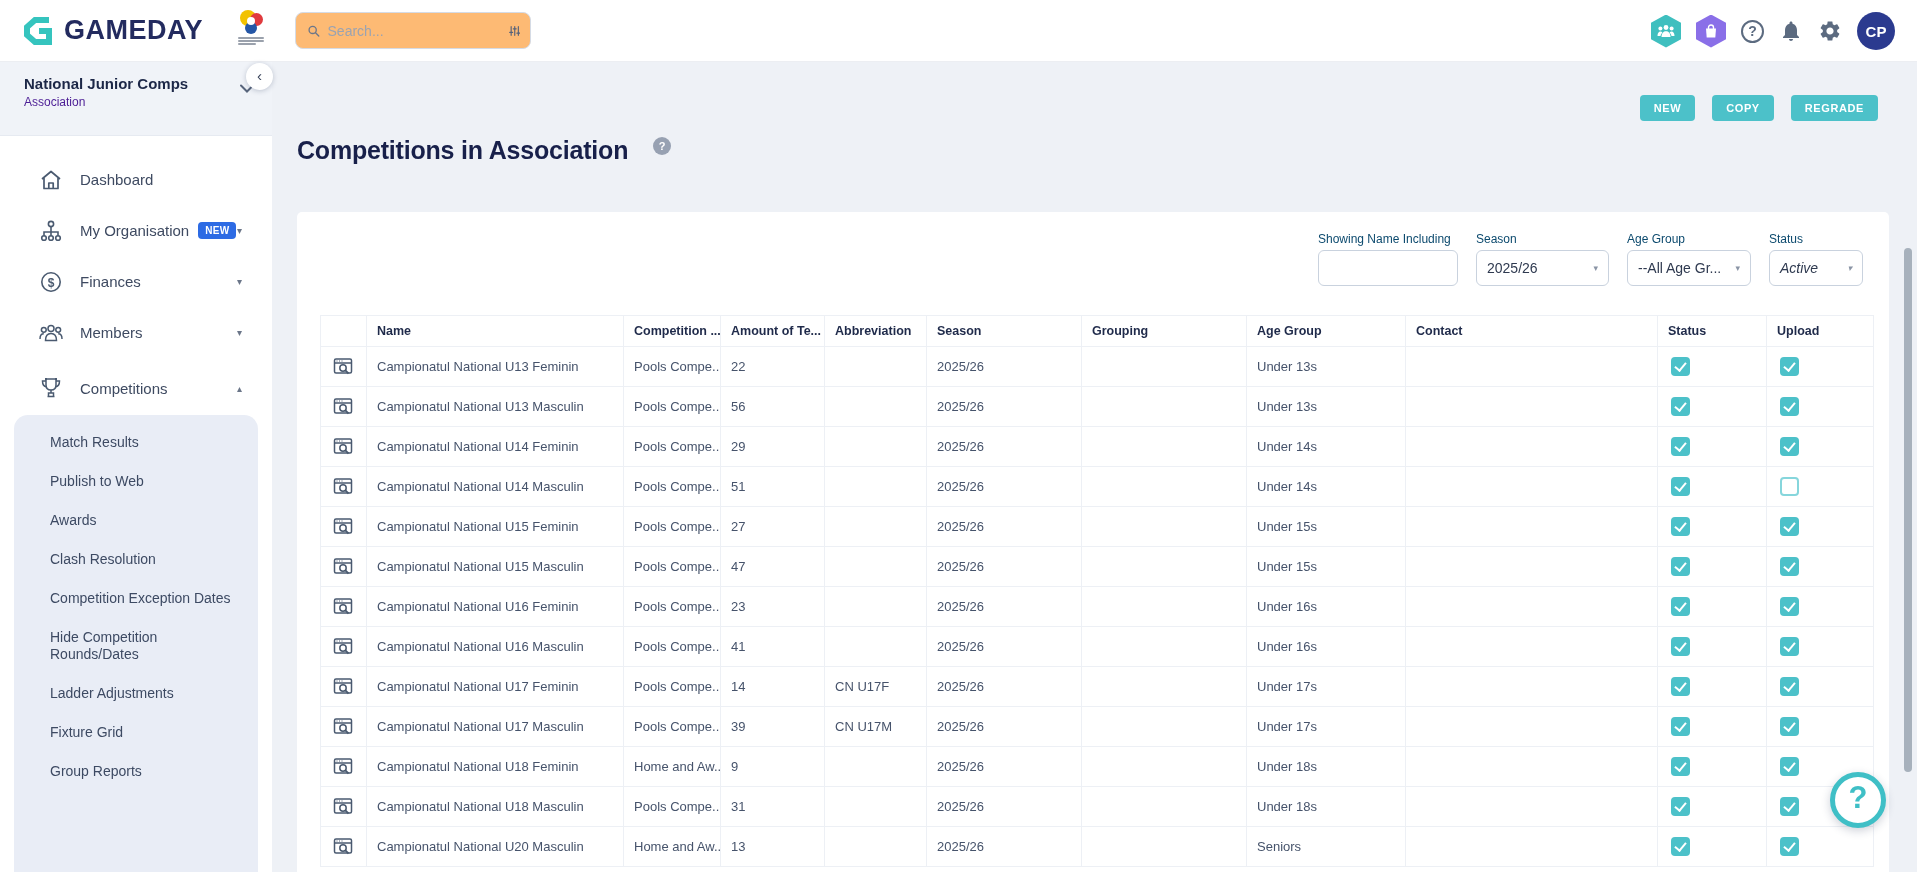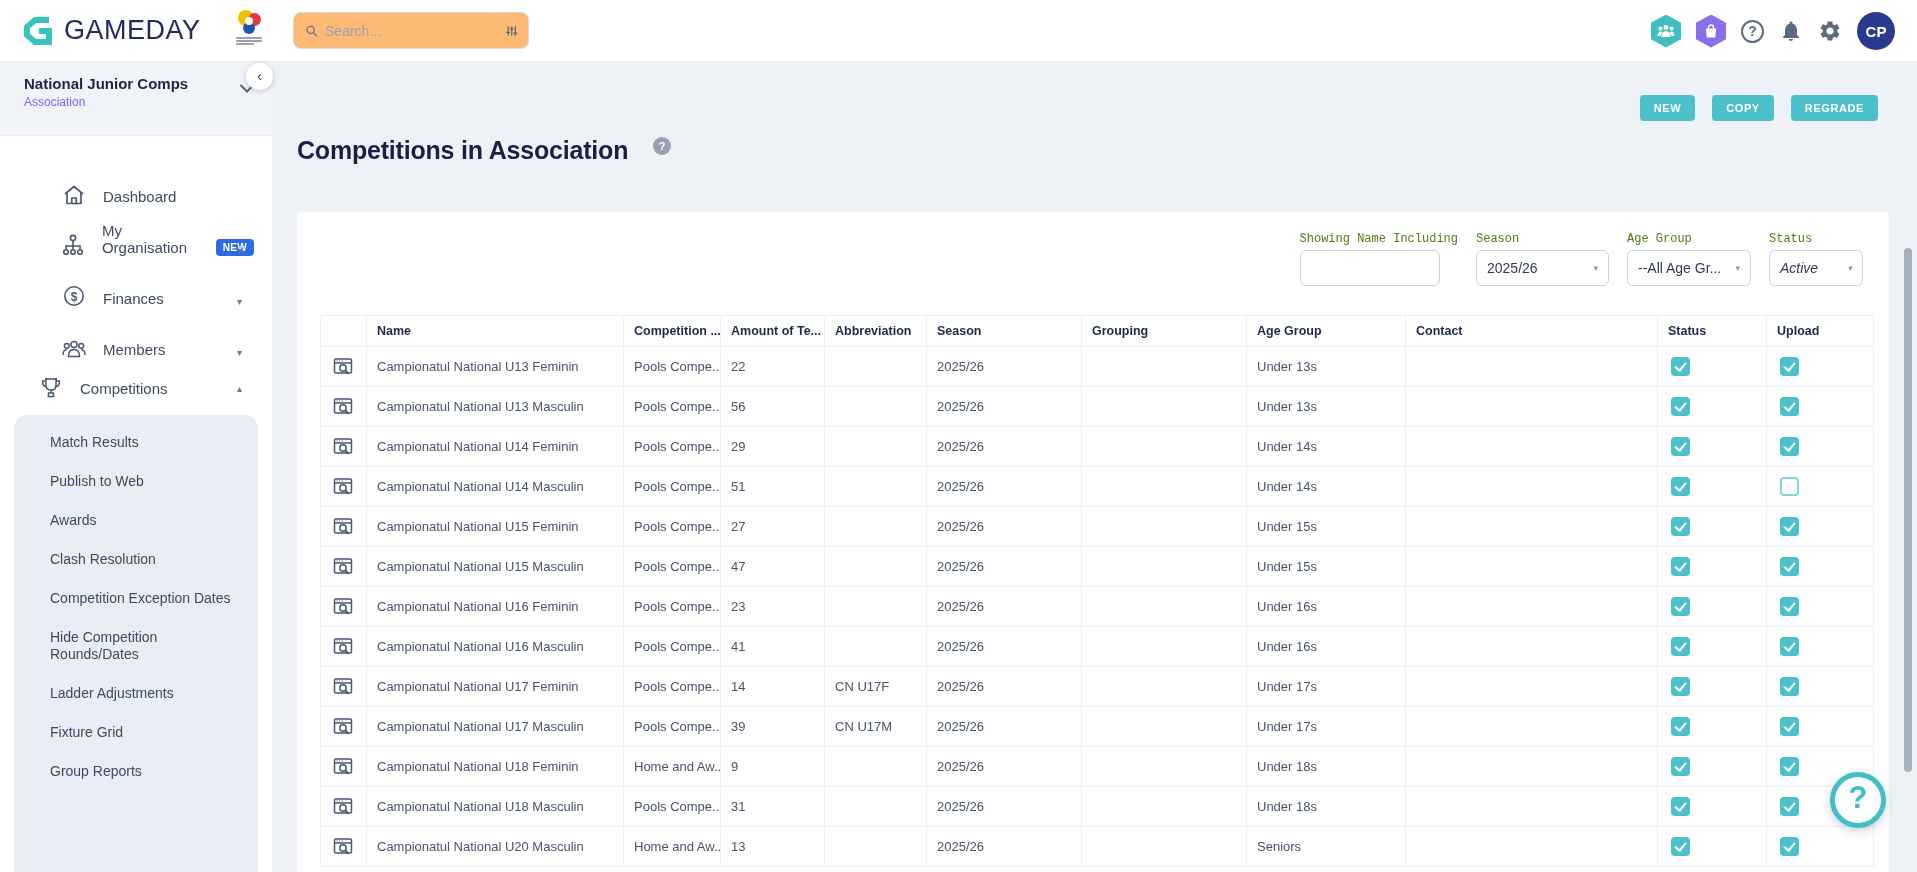--- a/index.html
+++ b/index.html
@@ -3,21 +3,21 @@
 <meta charset="utf-8">
 <style>
   * { margin:0; padding:0; box-sizing:border-box; }
   html,body { width:1917px; height:872px; overflow:hidden; }
   body { font-family:"Liberation Sans", sans-serif; background:#EEF1F6; color:#3E4A61; position:relative; }
 
   
   .topbar { position:absolute; top:0; left:0; width:1917px; height:62px; background:#fff;
             border-bottom:1px solid #ECEEF2; display:flex; align-items:center; z-index:30; }
   .brand { display:flex; align-items:center; gap:8px; margin-left:22px; }
-  .brand-word { font-size:27px; font-weight:400; letter-spacing:.5px; color:#232B5F; }
+  .brand-word { font-size:27px; font-weight:700; letter-spacing:.5px; color:#232B5F; }
   .org-logo { width:36px; height:46px; margin-left:30px; display:flex; flex-direction:column; align-items:center; }
   .org-logo .swirl { position:relative; width:26px; height:26px; }
   .org-logo .swirl i { position:absolute; border-radius:50%; }
   .org-logo .s1 { width:16px; height:16px; left:2px; top:2px; background:#F2C200; }
   .org-logo .s2 { width:13px; height:13px; right:1px; top:5px; background:#E03A3E; }
   .org-logo .s3 { width:12px; height:12px; left:7px; bottom:0; background:#2456A6; }
   .org-logo .s4 { width:8px; height:8px; left:9px; top:9px; background:#fff; }
   .org-logo .mtxt { width:30px; margin-top:2px; }
   .org-logo .mtxt i { display:block; height:2px; margin:1px 2px; background:#9AA1AC; border-radius:1px; }
   .search { position:relative; margin-left:26px; width:236px; height:37px; border:1px solid #D5DBE5;
@@ -35,28 +35,28 @@
   .circle-q { width:23px; height:23px; border-radius:50%; border:2px solid #5C6B80; color:#5C6B80;
               font-size:14px; font-weight:700; display:flex; align-items:center; justify-content:center; }
   .avatar { width:38px; height:38px; border-radius:50%; background:#2B3A8F; color:#fff; font-weight:700;
             font-size:15px; display:flex; align-items:center; justify-content:center; }
 
   
   .sidebar { position:absolute; top:62px; left:0; width:272px; height:844px; background:#fff; z-index:10; }
   .org-block { height:74px; background:#F0F3F8; border-bottom:1px solid #E6EAF1; padding:13px 18px 0 24px;
                position:relative; }
   .org-name { font-size:15px; font-weight:700; color:#1C2747; }
-  .org-type { font-size:12px; color:#8b5cf6; margin-top:3px; }
+  .org-type { font-size:12px; color:#4c1d95; margin-top:3px; }
   .org-chev { position:absolute; right:18px; top:22px; }
   .collapse-btn { position:absolute; left:246px; top:63px; width:27px; height:27px; border-radius:50%;
                   background:#fff; box-shadow:0 1px 5px rgba(40,55,90,.25); display:flex; align-items:center;
                   justify-content:center; font-size:15px; color:#374259; z-index:40; padding-bottom:2px; }
   .menu { padding-top:18px; }
-  .menu-item { height:51px; display:flex; align-items:flex-end; padding:0 18px 0 38px; position:relative;
-               font-size:15px; color:#3E4A61;margin-left:23px; }
+  .menu-item { height:51px; display:flex; align-items:center; padding:0 18px 0 38px; position:relative;
+               font-size:15px; color:#3E4A61; }
   .menu-item .mi-icon { width:26px; margin-right:16px; display:flex; justify-content:center; }
   .menu-item .caret { position:absolute; right:30px; font-size:10px; color:#6B7689; }
   .badge-new { background:#2D6BE4; color:#fff; font-size:10px; font-weight:700; padding:3px 7px;
                border-radius:4px; margin-left:9px; letter-spacing:.3px; }
   .comp-header { height:50px; display:flex; align-items:center; padding:0 18px 0 38px; position:relative;
                  font-size:15px; color:#3E4A61; margin-top:5px; }
   .comp-header .mi-icon { width:26px; margin-right:16px; display:flex; justify-content:center; }
   .comp-header .caret { position:absolute; right:30px; font-size:10px; color:#6B7689; }
   .comp-group { margin:2px 14px 0 14px; background:#E9EDF6; border-radius:14px; padding:8px 0 20px 0;
                 height:470px; }
@@ -69,21 +69,21 @@
   .actions { position:absolute; top:33px; right:39px; display:flex; gap:17px; }
   .btn { background:#4CC1C9; color:#fff; border:0; border-radius:4px; font-size:11px; font-weight:700;
          letter-spacing:.6px; padding:7px 14px; font-family:inherit; }
   .page-title-row { position:absolute; top:74px; left:25px; display:flex; gap:25px; }
   .page-title { font-size:25px; font-weight:800; color:#18204A; letter-spacing:-.2px; }
   .title-help { width:18px; height:18px; border-radius:50%; background:#97A1B2; color:#fff; font-size:11px;
                 font-weight:700; display:flex; align-items:center; justify-content:center; margin-top:1px; }
   .card { position:absolute; top:150px; left:25px; width:1592px; height:680px; background:#fff;
           border-radius:5px; }
   .filters { position:absolute; top:20px; right:26px; display:flex; gap:18px; }
-  .filter label { display:block; font-size:12px; color:#4d7c0f; margin-bottom:4px;font-family:Liberation Mono, monospace; }
+  .filter label { display:block; font-size:12px; color:#0c4a6e; margin-bottom:4px; }
   .filter .ctrl { height:36px; border:1px solid #C9D2DE; border-radius:6px; background:#fff; display:flex;
                   align-items:center; padding:0 10px; font-size:14px; color:#2F3A50; position:relative; }
   .filter input.ctrl { width:140px; outline:none; font-family:inherit; }
   .sel { justify-content:space-between; }
   .sel .sel-caret { font-size:9px; color:#8A94A5; margin-left:8px; }
   .w-season { width:133px; } .w-age { width:124px; } .w-status { width:94px;font-style:italic; }
 
   
   .tbl-wrap { position:absolute; top:103px; left:23px; width:1553px; }
   table { border-collapse:collapse; table-layout:fixed; width:1553px; }

